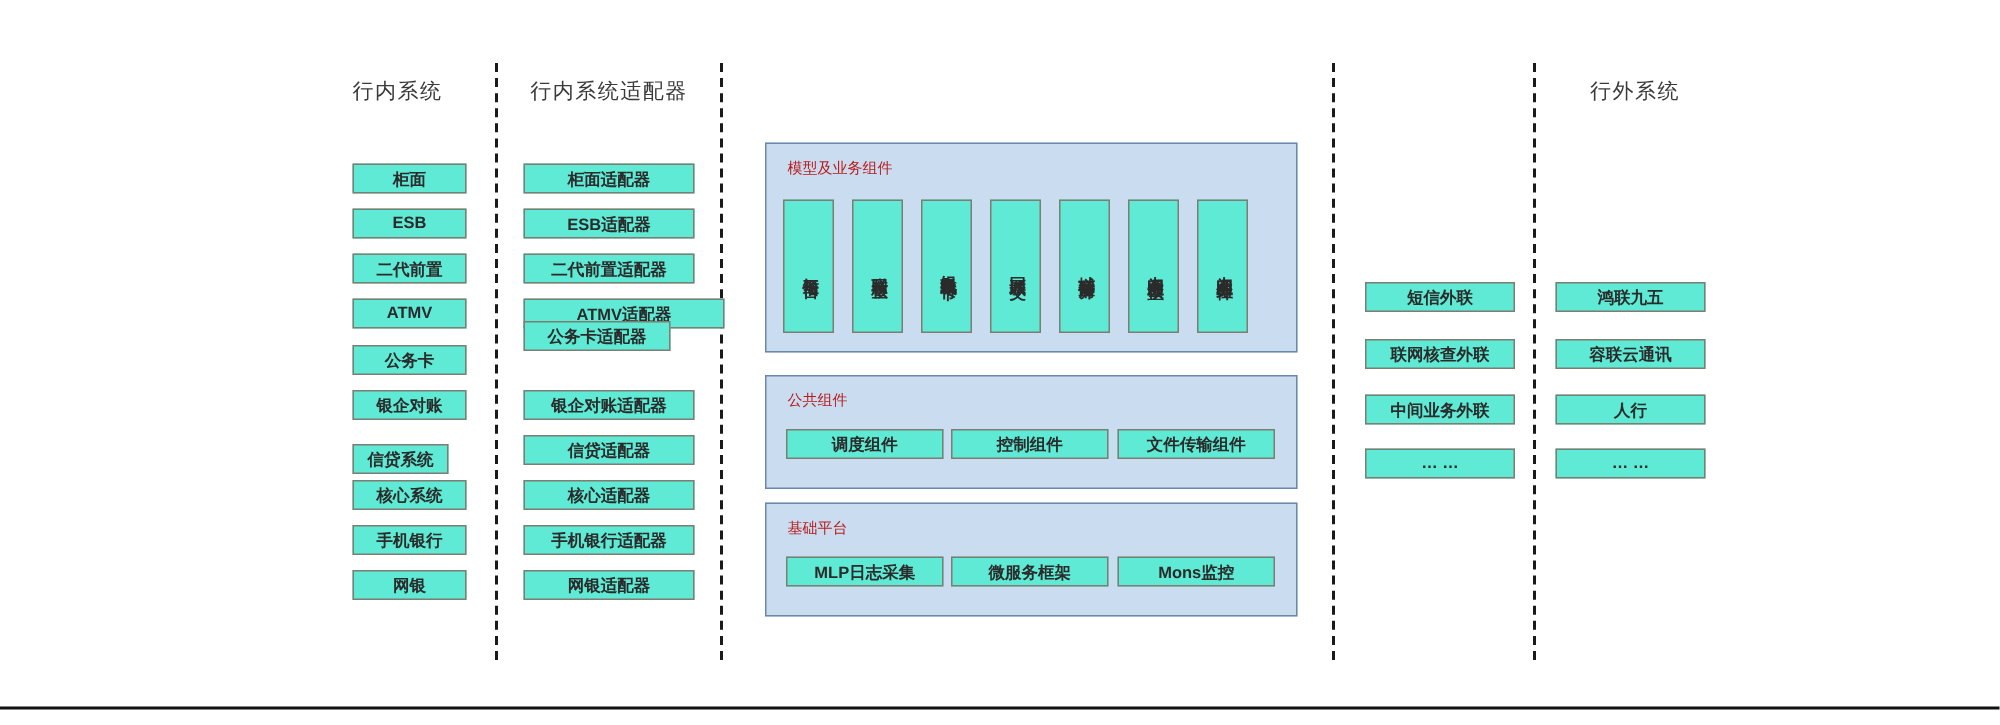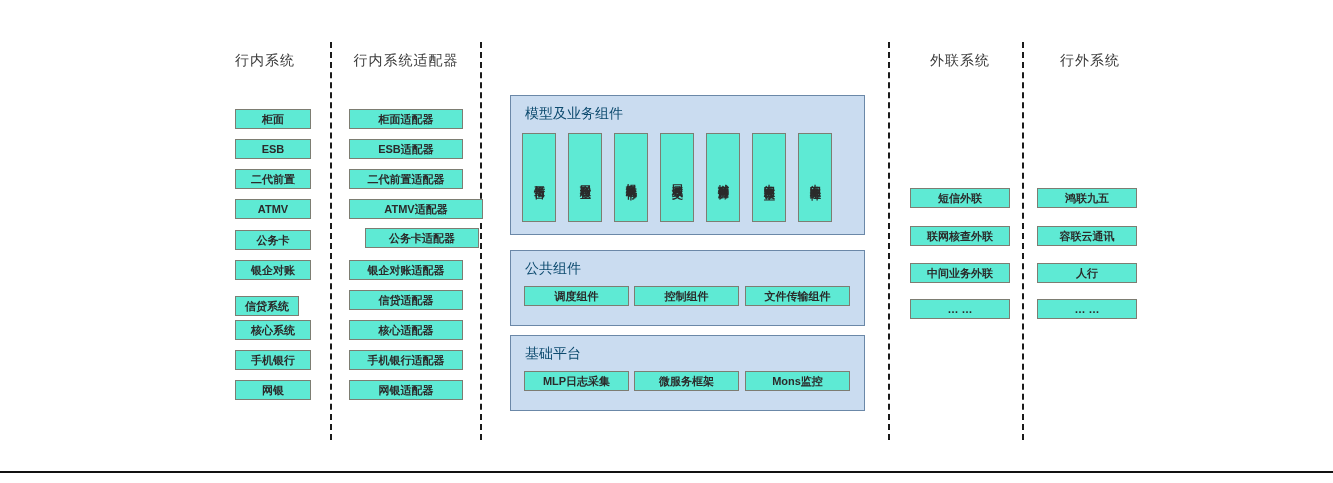--- a/index.html
+++ b/index.html
@@ -84,56 +84,55 @@
   .panel {
     position: absolute;
     box-sizing: border-box;
     background: #cadcf0;
     border: 1px solid #6b88a8;
   }
   .panel-title {
     position: absolute;
     left: 14px;
     top: 9px;
-    font-size: 14px;
-    color: #0c4a6e;
+    font-size: 10px;
+    color: #b91c1c;
     white-space: nowrap;
   }
 </style>
 </head>
 <body>
 
 <div class="canvas">
 
   <div class="divider" style="left:330px;"></div>
   <div class="divider" style="left:480px;"></div>
   <div class="divider" style="left:888px;"></div>
   <div class="divider" style="left:1022px;"></div>
 
   <div class="col-header" style="left:205px; width:120px;">行内系统</div>
   <div class="col-header" style="left:338px; width:136px;">行内系统适配器</div>
-  <div class="col-header" style="left:900px; width:120px;">外联系统</div>
   <div class="col-header" style="left:1030px; width:120px;">行外系统</div>
 
   <div class="node list-box" style="left:235px; width:76px; top:109px;">柜面</div>
   <div class="node list-box" style="left:235px; width:76px; top:139px;">ESB</div>
   <div class="node list-box" style="left:235px; width:76px; top:169px;">二代前置</div>
   <div class="node list-box" style="left:235px; width:76px; top:199px;">ATMV</div>
   <div class="node list-box" style="left:235px; width:76px; top:230px;">公务卡</div>
   <div class="node list-box" style="left:235px; width:76px; top:260px;">银企对账</div>
   <div class="node list-box" style="left:235px; width:64px; top:296px;">信贷系统</div>
   <div class="node list-box" style="left:235px; width:76px; top:320px;">核心系统</div>
   <div class="node list-box" style="left:235px; width:76px; top:350px;">手机银行</div>
   <div class="node list-box" style="left:235px; width:76px; top:380px;">网银</div>
 
   <div class="node list-box" style="left:349px; width:114px; top:109px;">柜面适配器</div>
   <div class="node list-box" style="left:349px; width:114px; top:139px;">ESB适配器</div>
   <div class="node list-box" style="left:349px; width:114px; top:169px;">二代前置适配器</div>
   <div class="node list-box" style="left:349px; width:134px; top:199px;">ATMV适配器</div>
-  <div class="node list-box" style="left:349px; width:114px; top:228px;margin-left:16px;">公务卡适配器</div>
+  <div class="node list-box" style="left:349px; width:98px; top:214px;">公务卡适配器</div>
   <div class="node list-box" style="left:349px; width:114px; top:260px;">银企对账适配器</div>
   <div class="node list-box" style="left:349px; width:114px; top:290px;">信贷适配器</div>
   <div class="node list-box" style="left:349px; width:114px; top:320px;">核心适配器</div>
   <div class="node list-box" style="left:349px; width:114px; top:350px;">手机银行适配器</div>
   <div class="node list-box" style="left:349px; width:114px; top:380px;">网银适配器</div>
 
   <div class="panel" style="left:510px; top:95px; width:355px; height:140px;">
     <div class="panel-title">模型及业务组件</div>
   </div>
   <div class="node vert" style="left:522px; top:133px; width:34px; height:89px;">短信平台</div>

